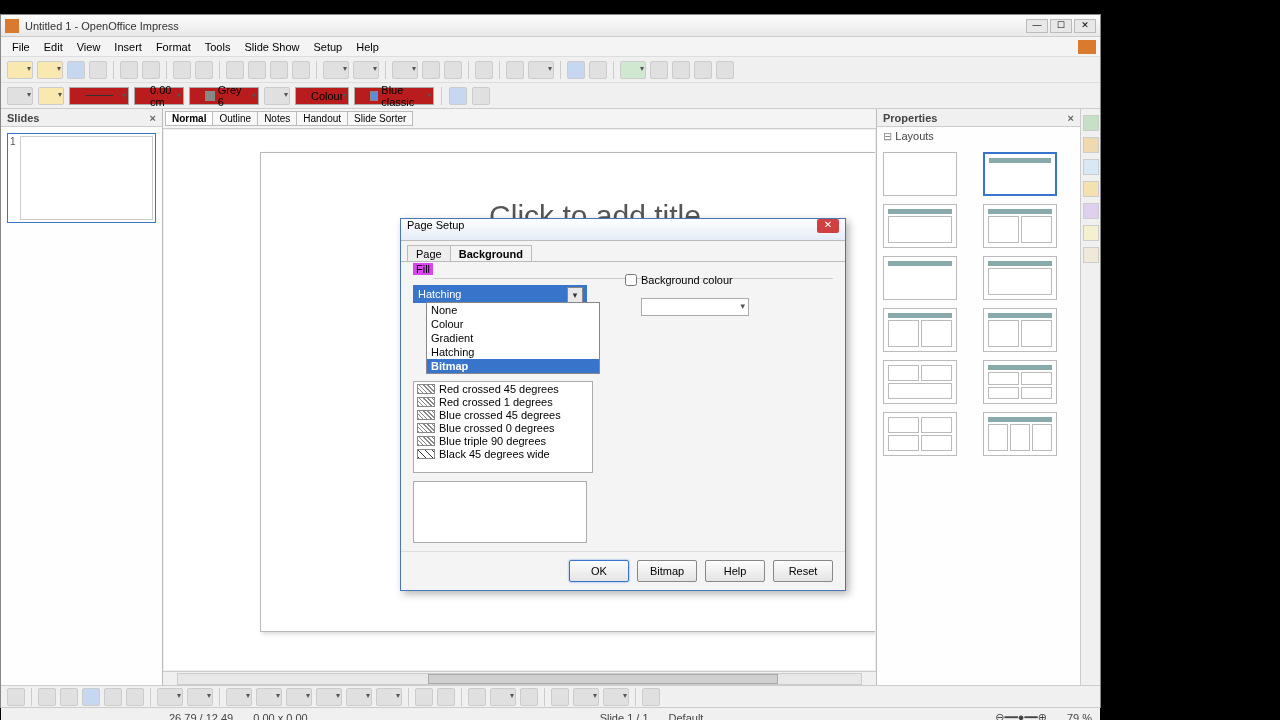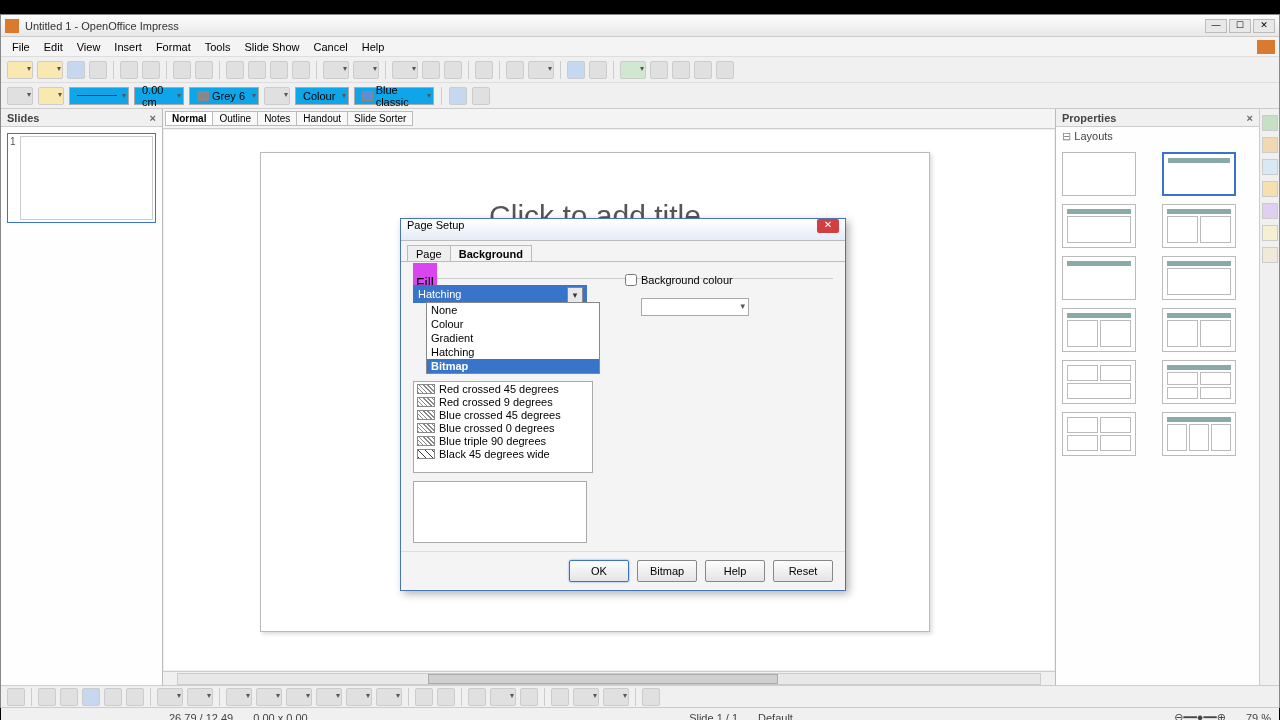--- a/index.html
+++ b/index.html
@@ -1,35 +1,35 @@
 <!DOCTYPE html>
 <html><head>
 <meta charset="utf-8">
 <style>
 * { margin: 0; padding: 0; box-sizing: border-box; font-family: "Segoe UI", Tahoma, sans-serif; font-size: 11px; }
 body { background: #000; width: 1280px; height: 720px; overflow: hidden; position: relative; }
-.window { position: absolute; top: 14px; left: 0; width: 1280px; height: 694px; background: #f0f0f0; border: 1px solid #888; }
+.window { position: absolute; top: 14px; left: 0; width: 1101px; height: 694px; background: #f0f0f0; border: 1px solid #888; }
 .titlebar { height: 22px; background: linear-gradient(#fdfdfd,#e8e8e8); display: flex; align-items: center; padding: 0 4px; border-bottom: 1px solid #ccc; }
 .titlebar .appicon { width: 14px; height: 14px; background: #d97a2e; margin-right: 6px; }
 .titlebar .title { flex: 1; color: #333; }
 .winbtns { display: flex; gap: 2px; }
 .winbtns div { width: 22px; height: 14px; background: #e8e8e8; border: 1px solid #bbb; text-align: center; line-height: 11px; font-size: 9px; cursor: pointer; }
 .menubar { height: 20px; background: #f4f4f4; display: flex; align-items: center; padding: 0 4px; border-bottom: 1px solid #ddd; }
 .menubar span { padding: 2px 7px; cursor: pointer; }
 .menubar .mbridge { margin-left: auto; width: 18px; height: 14px; background: #d97a2e; }
 .toolbar { height: 26px; background: #f0f0f0; display: flex; align-items: center; padding: 0 6px; gap: 4px; border-bottom: 1px solid #ddd; }
 .tbicon { width: 18px; height: 18px; background: #e0e0e0; border: 1px solid #ccc; border-radius: 2px; cursor: pointer; }
 .tbicon.y { background: #f9e9b0; }
 .tbicon.b { background: #c5d8f0; }
 .tbicon.g { background: #d0e8d0; }
 .tbsep { width: 1px; height: 18px; background: #ccc; margin: 0 2px; }
 .tbicon.dd { width: 26px; position: relative; }
 .tbicon.dd::after { content: "▾"; position: absolute; right: 1px; top: 2px; font-size: 8px; color: #555; }
 .toolbar2 { height: 26px; background: #f0f0f0; display: flex; align-items: center; padding: 0 6px; gap: 5px; border-bottom: 1px solid #ccc; }
-.combo { height: 18px; border: 1px solid #aaa; background: #0ea5e9; display: flex; align-items: center; padding: 0 7px; position: relative; }
+.combo { height: 18px; border: 1px solid #aaa; background: #b91c1c; display: flex; align-items: center; padding: 0 15px; position: relative; }
 .combo::after { content: "▾"; position: absolute; right: 2px; font-size: 8px; color: #555; }
 .combo.wline { width: 60px; }
 .combo.wnum { width: 50px; }
 .combo.wcol { width: 70px; }
 .combo.wcol2 { width: 54px; }
 .combo.wblue { width: 80px; }
 .swatch { width: 12px; height: 10px; border: 1px solid #888; margin-right: 3px; }
 .main { display: flex; height: 576px; }
 .slidepanel { width: 162px; background: #fefefe; border-right: 1px solid #bbb; display: flex; flex-direction: column; }
 .panelhead { height: 18px; background: #f0f0f0; border-bottom: 1px solid #ccc; display: flex; align-items: center; padding: 0 6px; font-weight: bold; color: #444; }
@@ -61,21 +61,21 @@
 .statusbar .spacer { flex: 1; }
 
 .dialog { position: absolute; left: 400px; top: 218px; width: 446px; background: #f4f4f4; border: 1px solid #4a74b8; box-shadow: 3px 3px 8px rgba(0,0,0,0.3); z-index: 100; }
 .dlgtitle { height: 22px; background: linear-gradient(#fff,#e4ecf7); display: flex; align-items: flex-start; padding: 0 6px; border-bottom: 1px solid #bbb; }
 .dlgtitle .closebtn { margin-left: auto; width: 22px; height: 14px; background: #d04040; color: #fff; text-align: center; line-height: 12px; font-size: 10px; cursor: pointer; border-radius: 2px; }
 .dlgtabs { display: flex; padding: 4px 6px 0; }
 .dlgtabs span { border: 1px solid #bbb; border-bottom: none; padding: 2px 8px; background: #eee; cursor: pointer; margin-right: -1px; }
 .dlgtabs span.active { background: #f4f4f4; font-weight: bold; }
 .dlgbody { padding: 8px 12px; border-top: 1px solid #bbb; margin-top: -1px; min-height: 290px; position: relative; }
 .fieldset { position: relative; padding: 8px 0; }
-.fieldset .legend { position: absolute; top: -7px; left: 0; background: #d946ef; padding: 12px 3px; font-size: 14px; }
+.fieldset .legend { position: absolute; top: -7px; left: 0; background: #d946ef; padding: 0 3px; font-size: 11px; }
 .fieldset .hr { border-top: 1px solid #ccc; margin-left: 20px; }
 .fillcombo { margin-top: 6px; width: 174px; height: 18px; border: 1px solid #3874c9; background: #3874c9; color: #fff; display: flex; align-items: center; padding: 0 4px; position: relative; }
 .fillcombo::after { content: "▾"; position: absolute; right: 3px; color: #333; background: #e8e8e8; width: 14px; text-align: center; font-size: 9px; height: 14px; line-height: 14px; border: 1px solid #888; top: 1px; }
 .dropdown { position: absolute; top: 40px; left: 25px; width: 174px; background: #fff; border: 1px solid #888; z-index: 10; }
 .dropdown div { padding: 1px 4px; cursor: pointer; }
 .dropdown div.hl { background: #3874c9; color: #fff; font-weight: bold; }
 .listbox { margin-top: 70px; width: 180px; height: 92px; border: 1px solid #aaa; background: #fff; overflow: hidden; }
 .listbox .li { display: flex; align-items: center; padding: 0 3px; height: 13px; font-size: 10px; }
 .listbox .pat { width: 18px; height: 10px; margin-right: 4px; border: 1px solid #888; background: repeating-linear-gradient(45deg,#888,#888 1px,#fff 1px,#fff 3px); }
 .preview { margin-top: 8px; width: 174px; height: 62px; border: 1px solid #aaa; background: #fff; }
@@ -105,21 +105,21 @@
   </div>
 
   <div class="menubar">
     <span>File</span>
     <span>Edit</span>
     <span>View</span>
     <span>Insert</span>
     <span>Format</span>
     <span>Tools</span>
     <span>Slide Show</span>
-    <span>Cancel</span>
+    <span>Setup</span>
     <span>Help</span>
     <div class="mbridge"></div>
   </div>
 
   <div class="toolbar">
     <div class="tbicon dd y"></div>
     <div class="tbicon dd y"></div>
     <div class="tbicon b"></div>
     <div class="tbicon"></div>
     <div class="tbsep"></div>
@@ -385,21 +385,21 @@
       <div class="hl">Bitmap</div>
     </div>
 
     <div class="listbox">
       <div class="li">
           <div class="pat"></div>
           <span>Red crossed 45 degrees</span>
         </div>
       <div class="li">
           <div class="pat"></div>
-          <span>Red crossed 9 degrees</span>
+          <span>Red crossed 1 degrees</span>
         </div>
       <div class="li">
           <div class="pat"></div>
           <span>Blue crossed 45 degrees</span>
         </div>
       <div class="li">
           <div class="pat"></div>
           <span>Blue crossed 0 degrees</span>
         </div>
       <div class="li">

